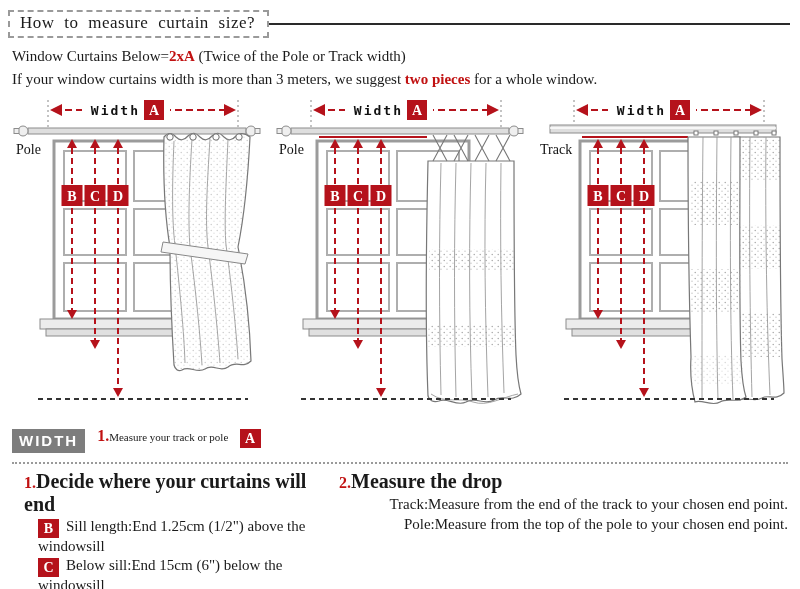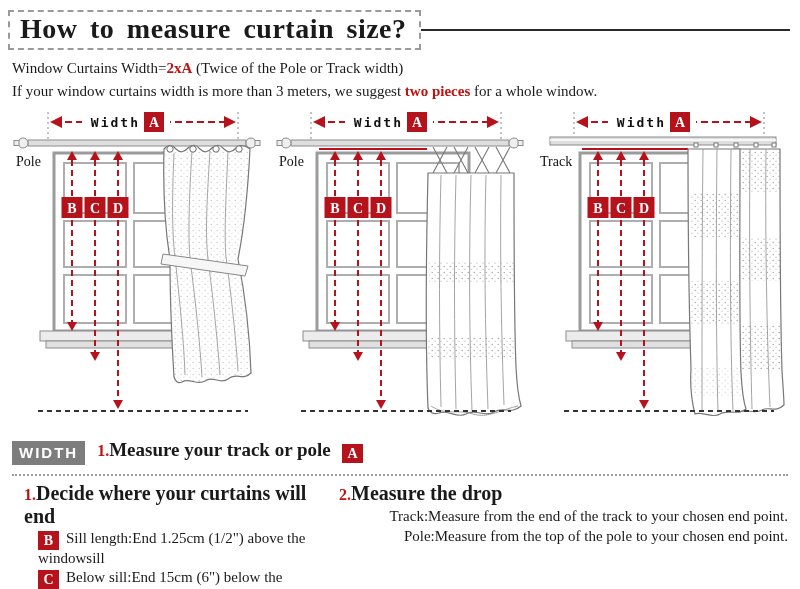--- a/index.html
+++ b/index.html
@@ -7,21 +7,21 @@
     width: 800px; height: 589px;
     background: #ffffff;
     overflow: hidden;
     font-family: "Liberation Serif", serif;
     color: #1a1a1a;
   }
   .title-row { display: flex; align-items: center; margin: 10px 10px 0 8px; }
   .title-box {
     border: 2px dashed #9a9a9a;
     padding: 1px 12px 3px 10px;
-    font-size: 28px; font-weight: bold;
+    font-size: 17px; font-weight: normal;
     word-spacing: 5px; letter-spacing: .5px;
     white-space: nowrap;
   }
   .title-line { flex: 1; height: 2px; background: #2a2a2a; }
 
   .intro { margin: 7px 0 0 12px; font-size: 15px; line-height: 23px; }
   .intro p { margin: 0; }
   .red-bold { color: #c11212; font-weight: bold; margin-top: 34px; }
 
   .diagrams { display: flex; justify-content: space-between; padding: 0 8px; margin-top: 6px; }
@@ -53,21 +53,21 @@
   .badge-gray {
     background: #7d7d7d; color: #fff;
     font-family: "Liberation Sans", sans-serif; font-weight: bold;
     font-size: 15px; letter-spacing: 2px;
     padding: 3px 7px 4px 7px; margin-top: 2px;
     flex: 0 0 auto;
   }
   .col-left { width: 315px; margin-left: 12px; }
   .col-right { flex: 1; }
   .step-num { color: #c11212; font-weight: bold; font-size: 16px; }
-  .step-text { font-size: 19px; font-weight: bold; }
+  .step-text { font-size: 11px; }
   .badge-red {
     display: inline-block; background: #b5121b; color: #fff;
     font-weight: bold; font-size: 14px; line-height: 19px;
     min-width: 15px; height: 19px; padding: 0 3px;
     text-align: center; vertical-align: -2px;
   }
   .note { margin: 3px 0 0 16px; }
   .dotted-sep { border-top: 2px dotted #9a9a9a; margin: 9px 0 6px 0; }
   .len-item { margin: 2px 0 0 14px; }
   .len-item .badge-red { margin-right: 7px; }
@@ -76,21 +76,21 @@
 </style>
 </head>
 <body>
 
 <div class="title-row">
   <div class="title-box">How to measure curtain size?</div>
   <div class="title-line"></div>
 </div>
 
 <div class="intro">
-  <p><span>Window Curtains Width=</span><span class="red-bold">2xA</span><span> (Twice of the Pole or Track width)</span></p>
+  <p><span>Window Curtains Below=</span><span class="red-bold">2xA</span><span> (Twice of the Pole or Track width)</span></p>
   <p><span>If your window curtains width is more than 3 meters, we suggest </span><span class="red-bold">two pieces</span><span> for a whole window.</span></p>
 </div>
 
 <div class="diagrams">
 
   <svg class="diagram" viewBox="0 0 250 322">
     <defs>
       <pattern id="sp1" width="6" height="6" patternUnits="userSpaceOnUse">
         <circle cx="1.2" cy="1.5" r="0.7" fill="#8f8f8f"></circle>
           <circle cx="4" cy="4.2" r="0.6" fill="#a8a8a8"></circle>

